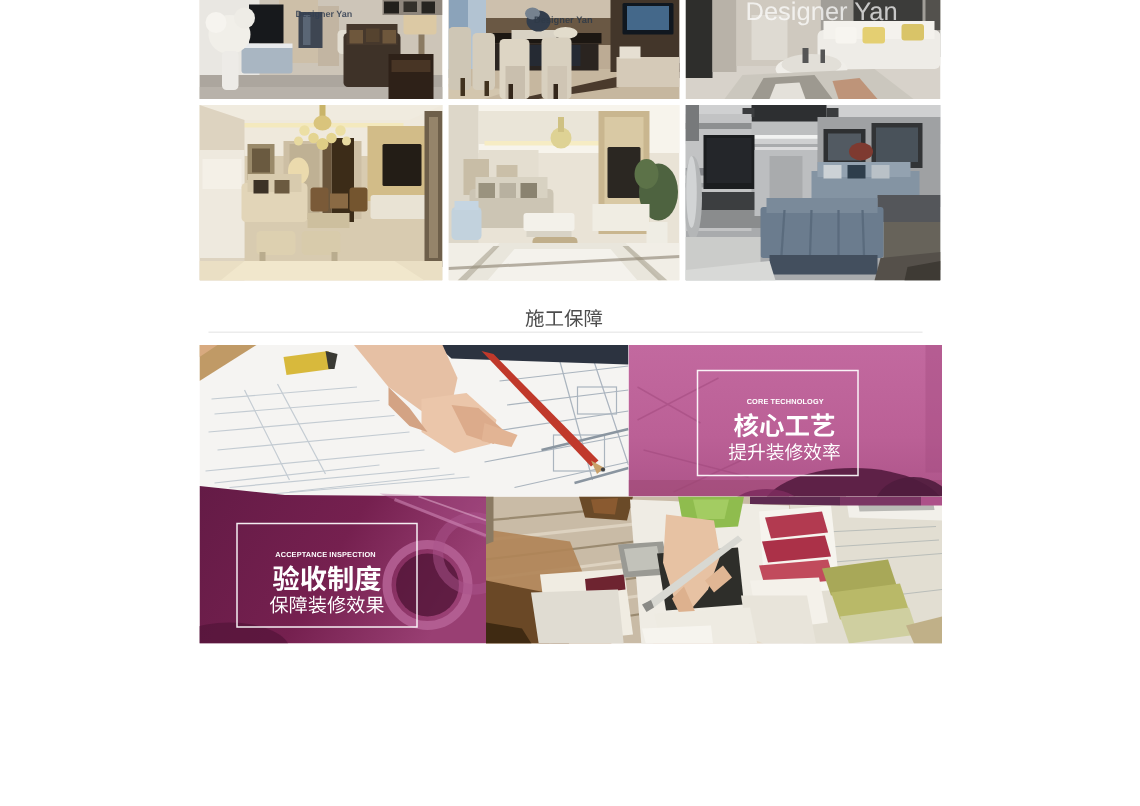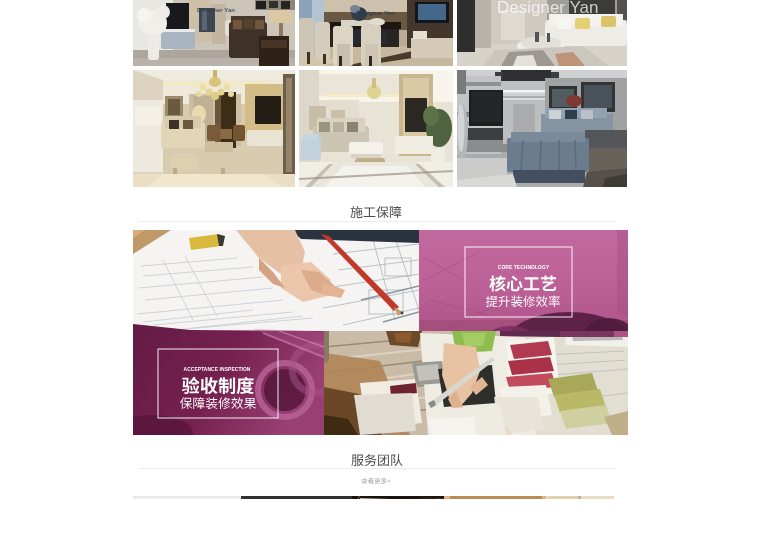--- a/index.html
+++ b/index.html
@@ -1,17 +1,17 @@
 <!DOCTYPE html>
 <html><head><meta charset="utf-8">
 <style>
 html,body{margin:0;padding:0;background:#fff;}
 body{font-family:"Liberation Sans",sans-serif;}
 .abs{position:absolute;}
-#page{position:relative;width:760px;height:499px;overflow:hidden;background:#fff;}
+#page{position:relative;width:760px;height:429px;overflow:hidden;background:#fff;}
 </style></head><body>
 <div id="page">
 
 <svg class="abs" style="left:133px;top:0px" width="162" height="66" viewBox="0 0 162 66">
 <rect width="162" height="66" fill="#cdc5b8"></rect>
 
 <rect x="0" y="0" width="40" height="58" fill="#e9e7e2"></rect>
 
 <rect x="0" y="50" width="162" height="16" fill="#aca69e"></rect>
 <rect x="0" y="58" width="162" height="8" fill="#b8b2aa"></rect>

